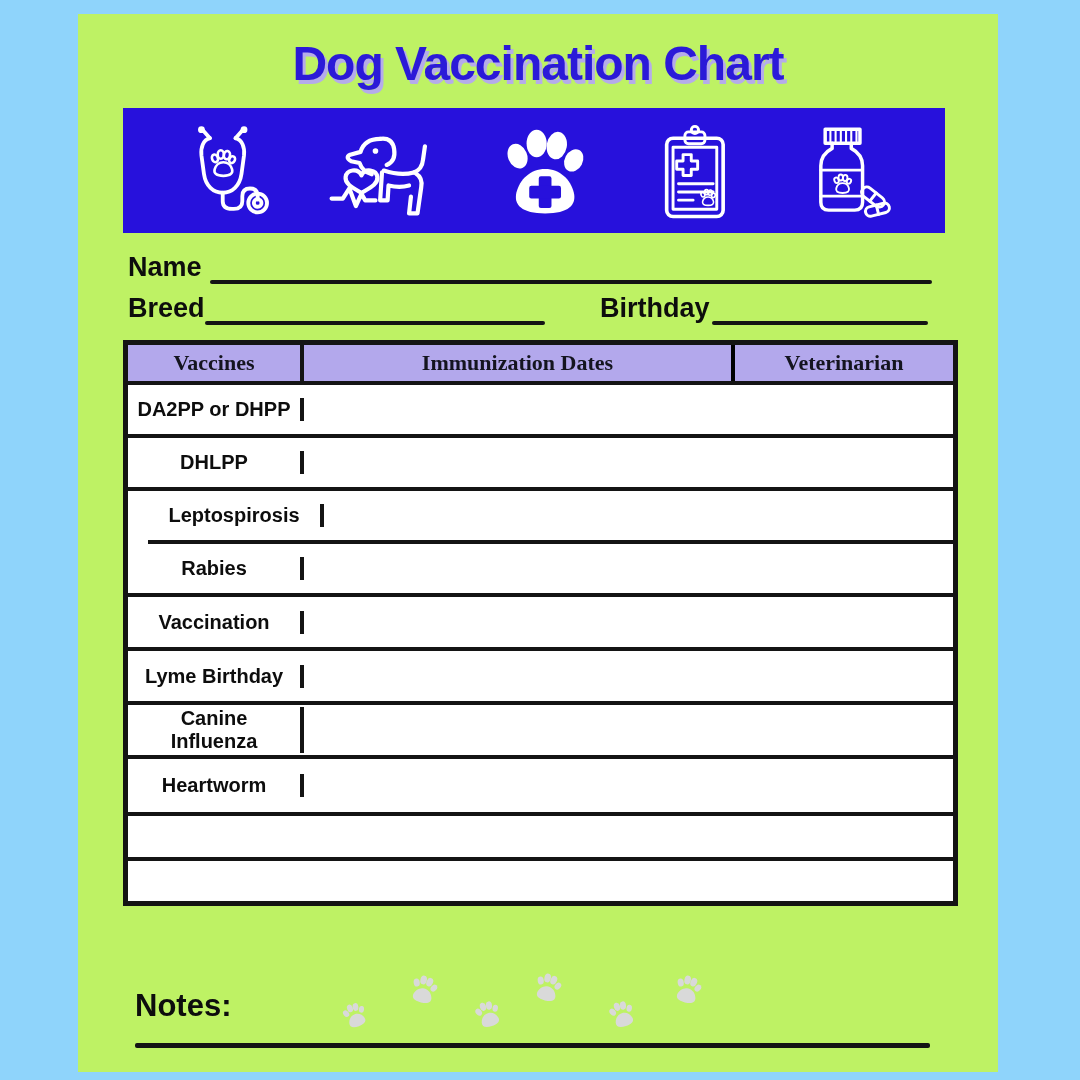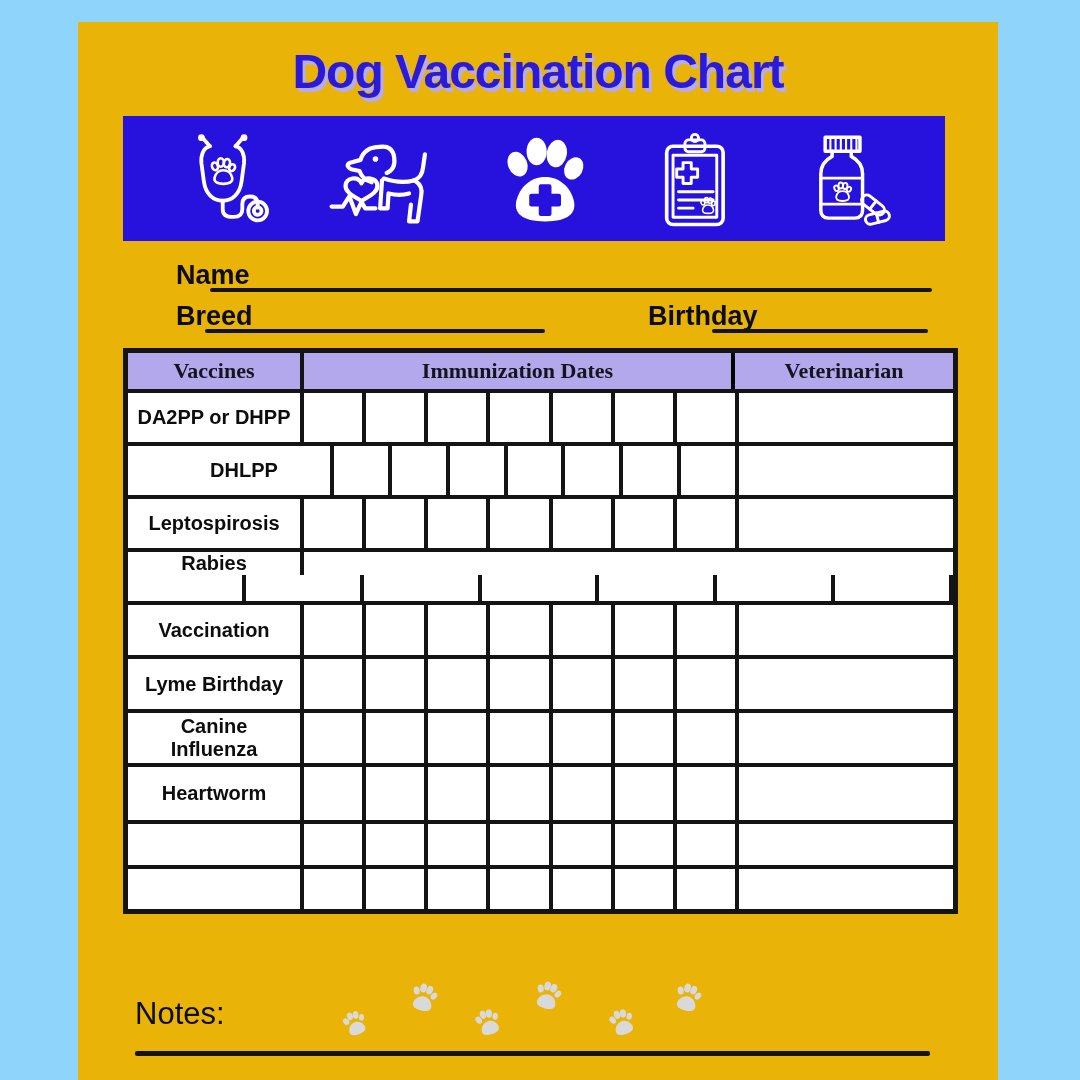--- a/index.html
+++ b/index.html
@@ -2,65 +2,65 @@
 <html><head>
 <meta charset="utf-8">
 <style>
   html,body{margin:0;padding:0;}
   body{
     width:1080px;height:1080px;overflow:hidden;position:relative;
     background:#8fd4fb;
     font-family:"Liberation Sans",sans-serif;
   }
   .page{
-    position:absolute;left:78px;top:22px;width:920px;height:1058px;
-    background:#eab308;
+    position:absolute;left:78px;top:14px;width:920px;height:1058px;
+    background:#bef264;
   }
   
   .title{
     position:absolute;left:0;top:22px;width:100%;
     text-align:center;font-weight:bold;font-size:48px;letter-spacing:-1px;
     color:#2b1ad8;text-shadow:3px 4px 0 #b5ace9;
     font-family:"Liberation Sans",sans-serif;
   }
   
   .banner{
     position:absolute;left:45px;top:94px;width:822px;height:125px;
     background:#2711dc;display:flex;align-items:center;justify-content:space-evenly;
   }
   .banner .icon{display:flex;align-items:center;justify-content:center;color:#ffffff;}
   
-  .field-label{position:absolute;font-weight:bold;font-size:27px;color:#0d0d0d;margin-left:48px;}
+  .field-label{position:absolute;font-weight:bold;font-size:27px;color:#0d0d0d;}
   .wline{position:absolute;background:#141414;height:4px;border-radius:2px;}
   
   .vtable{
     position:absolute;left:45px;top:326px;width:835px;
     border:5px solid #141414;box-sizing:border-box;background:#ffffff;
   }
   .thead{
     display:flex;background:#b3a8ec;height:36px;border-bottom:4px solid #141414;
     font-family:Liberation Serif, serif;font-weight:bold;font-size:22px;color:#14141f;
   }
   .thead>div{display:flex;align-items:center;justify-content:center;box-sizing:border-box;}
   .h-label{width:176px;border-right:4px solid #141414;}
   .h-dates{flex:1;border-right:4px solid #000000;}
   .h-vet{width:218px;}
-  .trow{display:flex;border-bottom:4px solid #141414;box-sizing:border-box;}
+  .trow{display:flex;border-bottom:4px solid #141414;box-sizing:border-box;align-items:center;}
   .trow:last-child{border-bottom:none;}
   .c-label{
     width:176px;border-right:4px solid #141414;box-sizing:border-box;
     display:flex;align-items:center;justify-content:center;text-align:center;
     font-weight:bold;font-size:20px;color:#0d0d0d;line-height:1.15;white-space:pre-line;
   }
   .dates{flex:1;display:flex;border-right:4px solid #141414;box-sizing:border-box;}
   .c-date{flex:1;border-right:4px solid #141414;box-sizing:border-box;}
   .c-date:last-child{border-right:none;}
   .c-vet{width:214px;box-sizing:border-box;}
   
-  .notes-label{position:absolute;left:57px;top:974px;font-weight:normal;font-size:31px;color:#0d0d0d;}
+  .notes-label{position:absolute;left:57px;top:974px;font-weight:bold;font-size:31px;color:#0d0d0d;}
   .paw-decor{position:absolute;color:#d9d9d9;}
 </style>
 </head>
 <body>
 
 <svg width="0" height="0" style="position:absolute">
   <defs>
     <symbol id="pawS" viewBox="0 0 100 100">
       <ellipse cx="26" cy="36" rx="9" ry="12" transform="rotate(-22 26 36)"></ellipse>
       <ellipse cx="44" cy="24" rx="9.5" ry="13"></ellipse>
@@ -176,47 +176,47 @@
             <div class="c-date"></div>
             <div class="c-date"></div>
             <div class="c-date"></div>
             <div class="c-date"></div>
             <div class="c-date"></div>
             <div class="c-date"></div>
             <div class="c-date"></div>
           </div>
           <div class="c-vet"></div>
         </div>
-        <div class="trow" style="height: 53px; padding-left: 30px;">
+        <div class="trow" style="height: 53px;">
           <div class="c-label">DHLPP</div>
           <div class="dates">
             <div class="c-date"></div>
             <div class="c-date"></div>
             <div class="c-date"></div>
             <div class="c-date"></div>
             <div class="c-date"></div>
             <div class="c-date"></div>
             <div class="c-date"></div>
           </div>
           <div class="c-vet"></div>
         </div>
+        <div class="trow" style="height: 53px; margin-left: 20px;">
+          <div class="c-label">Leptospirosis</div>
+          <div class="dates">
+            <div class="c-date"></div>
+            <div class="c-date"></div>
+            <div class="c-date"></div>
+            <div class="c-date"></div>
+            <div class="c-date"></div>
+            <div class="c-date"></div>
+            <div class="c-date"></div>
+          </div>
+          <div class="c-vet"></div>
+        </div>
         <div class="trow" style="height: 53px;">
-          <div class="c-label">Leptospirosis</div>
-          <div class="dates">
-            <div class="c-date"></div>
-            <div class="c-date"></div>
-            <div class="c-date"></div>
-            <div class="c-date"></div>
-            <div class="c-date"></div>
-            <div class="c-date"></div>
-            <div class="c-date"></div>
-          </div>
-          <div class="c-vet"></div>
-        </div>
-        <div class="trow" style="height: 53px; flex-direction: column;">
           <div class="c-label">Rabies</div>
           <div class="dates">
             <div class="c-date"></div>
             <div class="c-date"></div>
             <div class="c-date"></div>
             <div class="c-date"></div>
             <div class="c-date"></div>
             <div class="c-date"></div>
             <div class="c-date"></div>
           </div>

